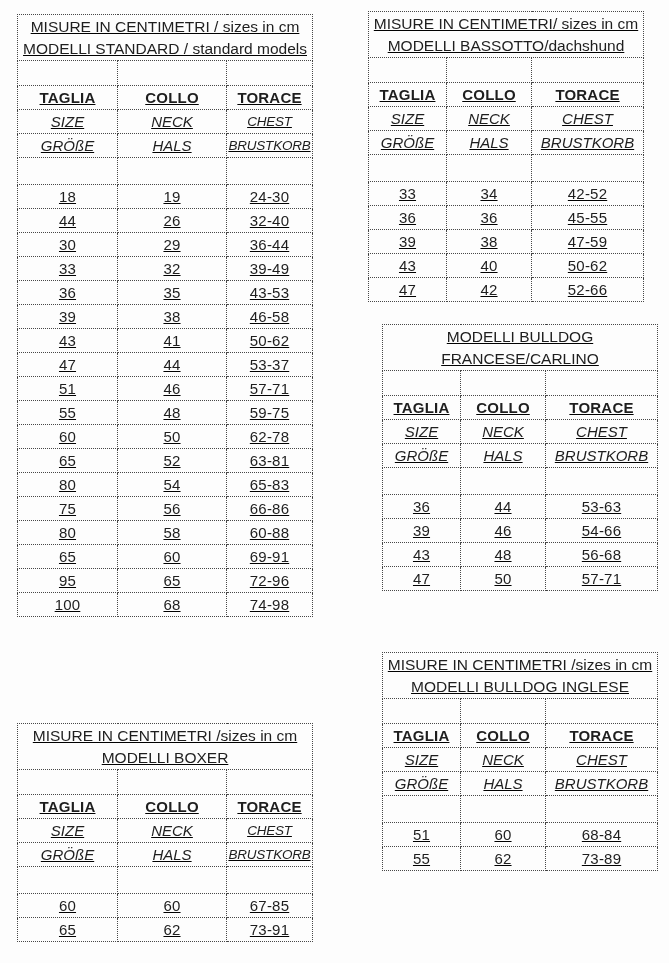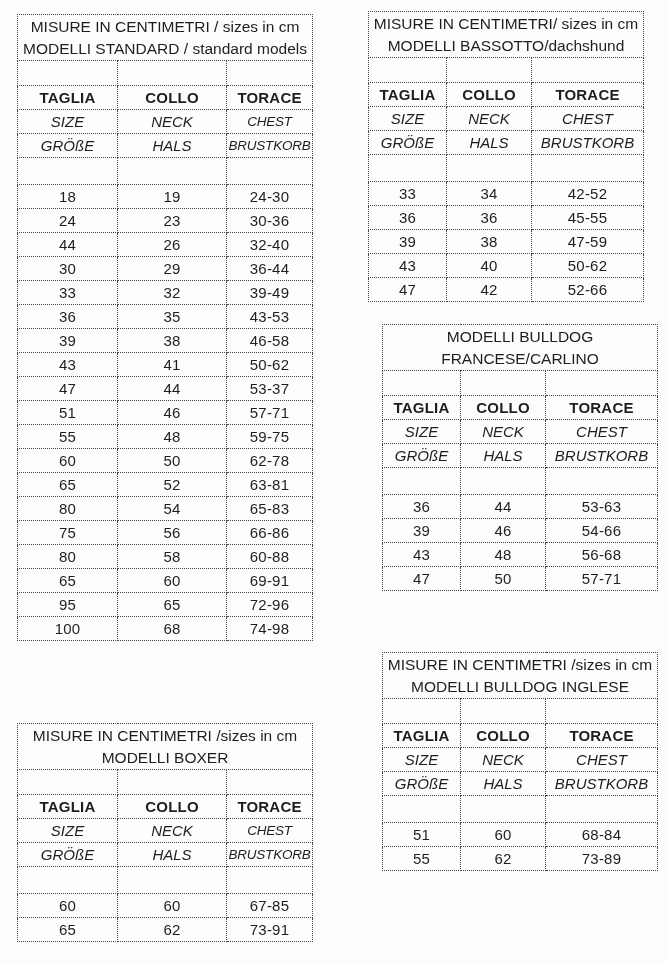--- a/index.html
+++ b/index.html
@@ -2,21 +2,21 @@
 <html><head>
 <meta charset="utf-8">
 <style>
   html,body{margin:0;padding:0;background:#ffffff;}
   #canvas{
     position:relative;
     width:669px;height:963px;
     background:#fdfdfd;
     font-family:"Liberation Sans",sans-serif;
   }
-  .panel{position:absolute;}
+  .panel{position:absolute;text-decoration:underline;}
   #panel-standard{left:17px;top:14px;width:295px;}
   #panel-bassotto{left:368px;top:11px;width:275px;}
   #panel-bulldog-francese{left:382px;top:324px;width:275px;}
   #panel-bulldog-inglese{left:382px;top:652px;width:275px;}
   #panel-boxer{left:17px;top:723px;width:295px;}
 
   .size-table{
     border-collapse:collapse;
     table-layout:fixed;
     width:100%;
@@ -89,25 +89,20 @@
             <td></td>
             <td></td>
             <td></td>
           </tr>
           <tr class="data-row">
             <td>18</td>
             <td>19</td>
             <td>24-30</td>
           </tr>
           <tr class="data-row">
-            <td>24</td>
-            <td>23</td>
-            <td>30-36</td>
-          </tr>
-          <tr class="data-row">
             <td>44</td>
             <td>26</td>
             <td>32-40</td>
           </tr>
           <tr class="data-row">
             <td>30</td>
             <td>29</td>
             <td>36-44</td>
           </tr>
           <tr class="data-row">

